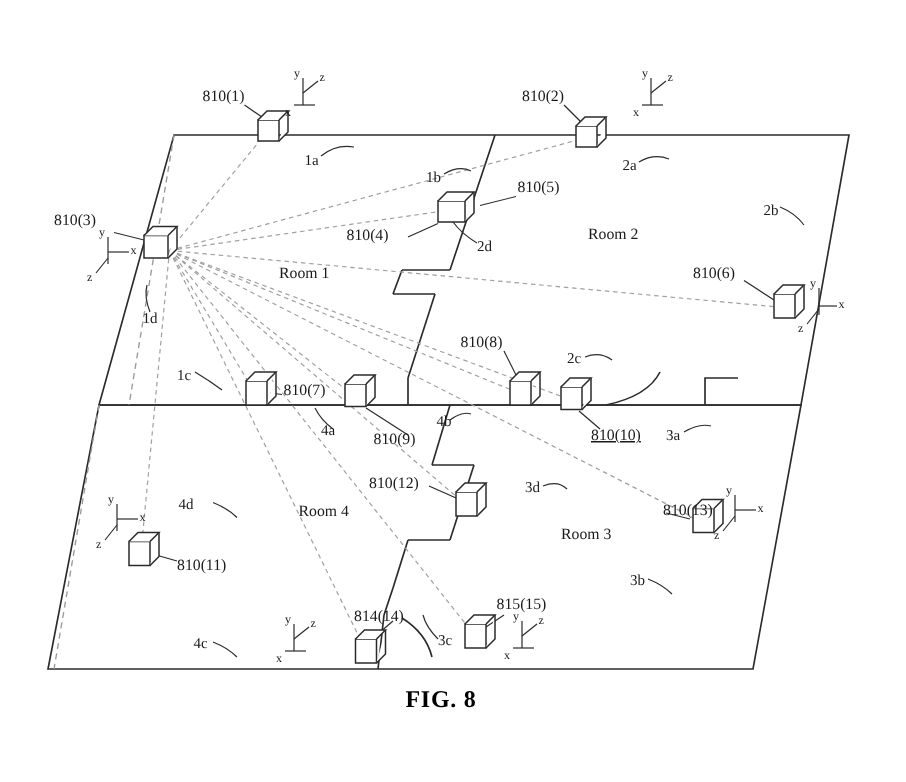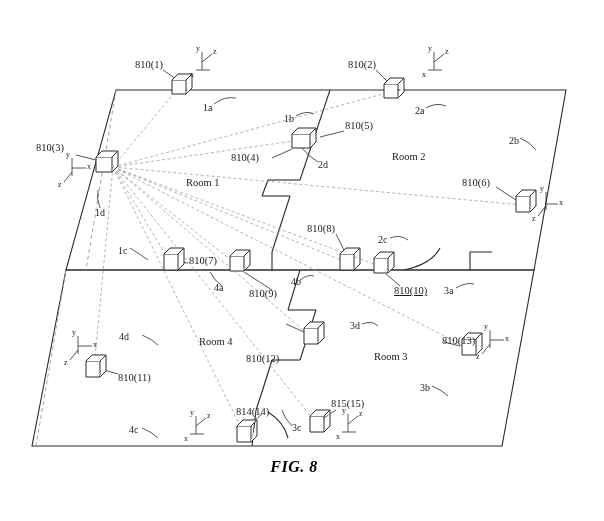--- a/index.html
+++ b/index.html
@@ -54,21 +54,20 @@
     white-space: nowrap;
     line-height: 1;
   }
   #fig-caption {
     position: absolute;
     left: 0;
     top: 458px;
     width: 588px;
     text-align: center;
     font-family: "Liberation Serif", serif;
-    font-style: italic;
     font-weight: bold;
     font-size: 16px;
     letter-spacing: 0.5px;
     color: #000000;
   }
 </style>
 </head>
 <body>
 
 <div id="page">
@@ -302,21 +301,21 @@
   <div class="lbl" style="left:348px; top:60px;">810(2)</div>
   <div class="lbl" style="left:36px; top:143px;">810(3)</div>
   <div class="lbl" style="left:231px; top:153px;">810(4)</div>
   <div class="lbl" style="left:345px; top:121px;">810(5)</div>
   <div class="lbl" style="left:462px; top:178px;">810(6)</div>
   <div class="lbl" style="left:189px; top:256px;">810(7)</div>
   <div class="lbl" style="left:307px; top:224px;">810(8)</div>
   <div class="lbl" style="left:249px; top:289px;">810(9)</div>
   <div class="lbl" style="left:394px; top:286px;text-decoration:underline;">810(10)</div>
   <div class="lbl" style="left:118px; top:373px;">810(11)</div>
-  <div class="lbl" style="left:246px; top:318px;margin-top:36px;">810(12)</div>
+  <div class="lbl" style="left:246px; top:318px;">810(12)</div>
   <div class="lbl" style="left:405px; top:336px;padding-left:37px;">810(13)</div>
   <div class="lbl" style="left:236px; top:407px;">814(14)</div>
   <div class="lbl" style="left:331px; top:399px;">815(15)</div>
 
   <div class="axis-lbl" style="left:196px; top:45px;">y</div>
   <div class="axis-lbl" style="left:213px; top:48px;">z</div>
   <div class="axis-lbl" style="left:190px; top:71px;">x</div>
 
   <div class="axis-lbl" style="left:428px; top:45px;">y</div>
   <div class="axis-lbl" style="left:445px; top:48px;">z</div>

